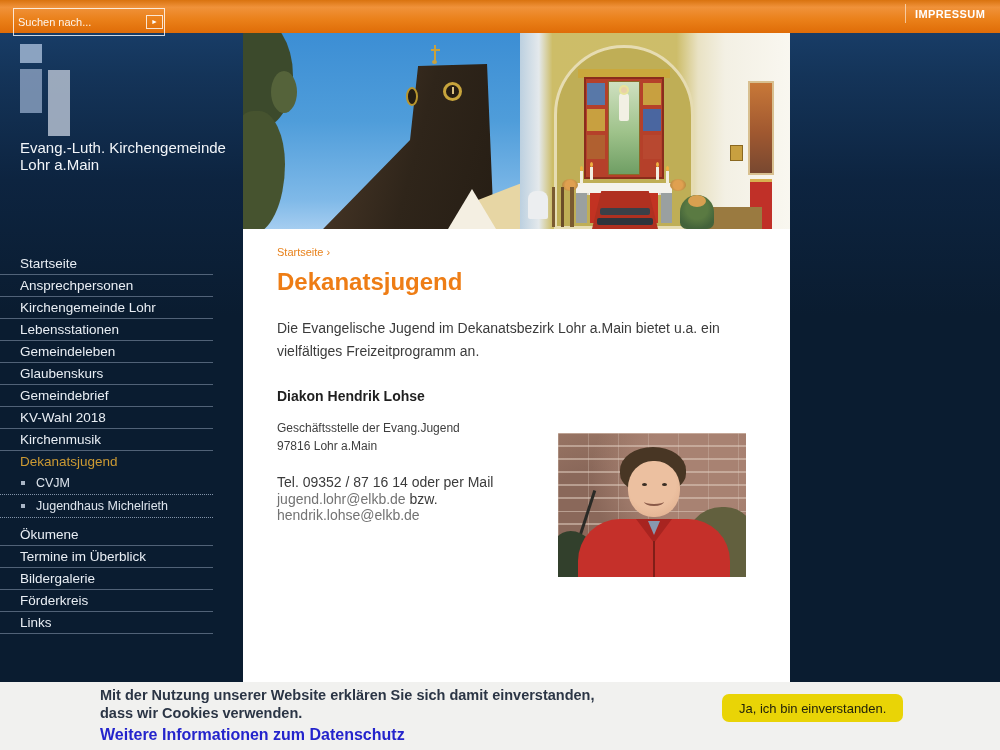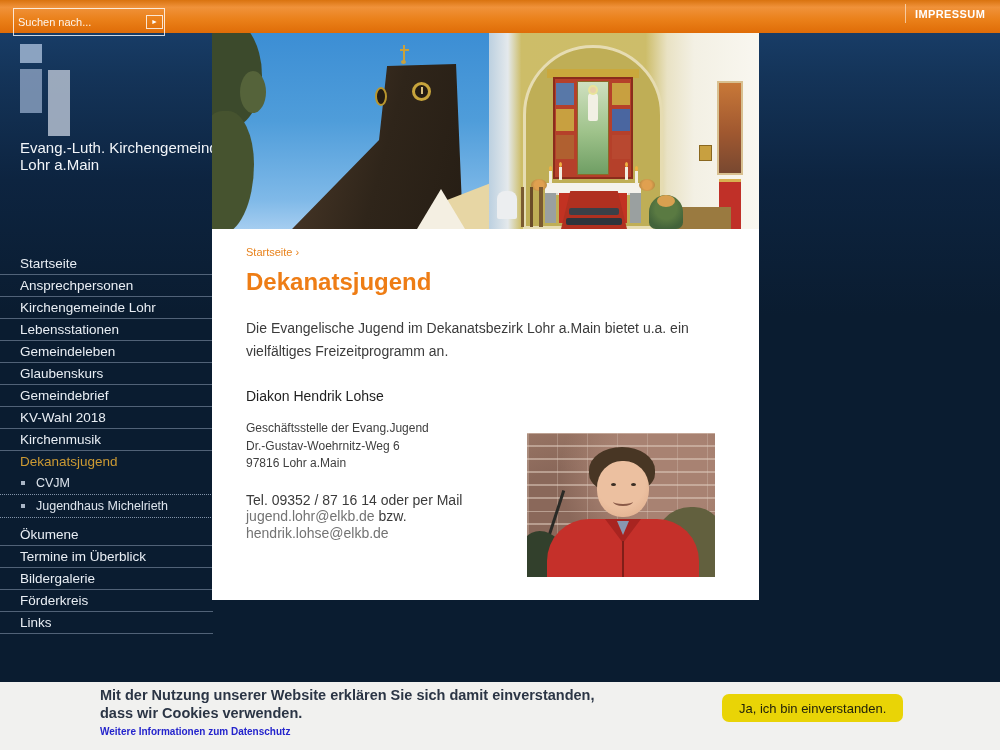--- a/index.html
+++ b/index.html
@@ -51,21 +51,21 @@
     display:block; position:relative; width:213px; padding:5px 0 5px 36px;
     font-size:12.5px; line-height:12px; color:#dde4ec; text-decoration:none;
     border-bottom:1px dotted rgba(152,168,190,.85);
   }
   .nav-sub .bullet{
     position:absolute; left:21px; top:9px; width:4px; height:4px; background:#aab6c6;
   }
   .nav-gap{ height:6px; }
   
   .content{
-    position:absolute; left:212px; top:33px; width:547px; height:567px;
+    position:absolute; left:243px; top:33px; width:547px; height:649px;
     background:#fff; z-index:2;
   }
   .header-media{ display:flex; width:547px; height:196px; overflow:hidden; }
   
   .photo-tower{ position:relative; width:277px; height:196px; overflow:hidden;
     background:linear-gradient(180deg,#3c8ed4 0%,#4f9dda 45%,#7fb9e8 85%,#a5cdf0 100%); }
   .tree-a{ position:absolute; left:-22px; top:-16px; width:72px; height:112px; background:#3c4a2c; border-radius:40% 60% 55% 45%; }
   .tree-b{ position:absolute; left:-18px; top:78px; width:60px; height:124px; background:#46532f; border-radius:50% 45% 60% 40%; }
   .tree-c{ position:absolute; left:28px; top:38px; width:26px; height:42px; background:#55633a; border-radius:50%; }
   .church{
@@ -125,21 +125,21 @@
   .banner-red{ position:absolute; left:230px; top:146px; width:22px; height:50px; background:#c03028; border-top:3px solid #d8b050; }
   .pew-wood{ position:absolute; right:28px; bottom:0; width:56px; height:22px; background:#9a7a40; }
   .plant-r{ position:absolute; left:160px; bottom:0; width:34px; height:34px; border-radius:50% 50% 20% 20%; background:radial-gradient(circle at 50% 40%,#5a7a42 0 40%,#43633a 75%); }
   .plant-fl{ position:absolute; left:168px; bottom:22px; width:18px; height:12px; border-radius:50%; background:#d8a050; }
   
   .body-pad{ padding:13px 28px 0 34px; }
   .breadcrumb{ font-size:11px; color:#e8821c; margin:4px 0 10px; }
   .breadcrumb a{ color:#e8821c; text-decoration:none; }
   h1.page-title{ font-size:24px; font-weight:bold; color:#ee7d15; margin:0 0 21px; }
   .content p.para{ width:492px; font-size:14px; line-height:23px; color:#3b3b3b; margin:0 0 25px; }
-  .contact-name{ font-size:14px; font-weight:normal; color:#1f1f1f; margin:14px 0 0; }
+  .contact-name{ font-size:14px; font-weight:bold; color:#1f1f1f; margin:14px 0 0; }
   .address{ margin:16px 0 0; font-size:12px; line-height:17.5px; color:#3e3e3e; }
   .tel-block{ margin:19px 0 0; font-size:14px; line-height:16.5px; color:#3b3b3b; }
   a.mail{ color:#737373; text-decoration:none; }
   
   .portrait{
     position:absolute; left:315px; top:400px; width:188px; height:144px; overflow:hidden;
     background-color:#9b7766;
     background-image:
       repeating-linear-gradient(0deg, rgba(222,202,188,.55) 0 1.5px, transparent 1.5px 13px),
       repeating-linear-gradient(90deg, rgba(212,192,178,.35) 0 1.5px, transparent 1.5px 30px),
@@ -154,21 +154,21 @@
   .man-eye{ position:absolute; width:5px; height:3px; background:#3a2e24; border-radius:50%; }
   .eye-l{ left:84px; top:50px; } .eye-r{ left:104px; top:50px; }
   .man-smile{ position:absolute; left:86px; top:64px; width:20px; height:9px; border:2px solid #8a5a48; border-top:none; border-left:none; border-right:none; border-radius:0 0 50% 50%; }
   .man-jacket{ position:absolute; left:20px; bottom:-4px; width:152px; height:62px; background:#c5302a; border-radius:42px 42px 0 0; }
   .man-collar{ position:absolute; left:78px; bottom:34px; width:36px; height:24px; background:#a82420; clip-path:polygon(0 0,50% 100%,100% 0); }
   .man-shirt{ position:absolute; left:90px; bottom:42px; width:12px; height:14px; background:#8898b0; clip-path:polygon(0 0,50% 100%,100% 0); }
   .man-zip{ position:absolute; left:95px; bottom:0; width:2px; height:36px; background:#801e18; }
   
   .cookiebar{ position:absolute; left:0; top:682px; width:1000px; height:68px; background:#f1f1ef; z-index:10; }
   .cookie-msg{ position:absolute; left:100px; top:5px; font-size:14.5px; font-weight:bold; color:#2b3545; line-height:17.5px; }
-  .cookie-link{ position:absolute; left:100px; top:44px; font-size:10px; font-weight:bold; color:#2424cc; text-decoration:none;text-align:center; }
+  .cookie-link{ position:absolute; left:100px; top:44px; font-size:16px; font-weight:bold; color:#2424cc; text-decoration:none;text-align:center; }
   .accept-btn{
     position:absolute; left:722px; top:12px; height:28px; padding:0 17px;
     background:#e9d406; border:none; border-radius:7px; cursor:pointer;
     font-family:inherit; font-size:13px; color:#23230a;
   }
 </style>
 </head>
 <body>
 
 <div class="topbar">
@@ -273,21 +273,20 @@
     <div class="breadcrumb">
       <a href="#">Startseite</a>
       <span>›</span>
     </div>
     <h1 class="page-title">Dekanatsjugend</h1>
     <p class="para">Die Evangelische Jugend im Dekanatsbezirk Lohr a.Main bietet u.a. ein vielfältiges Freizeitprogramm an.</p>
 
     <div class="contact-name">Diakon Hendrik Lohse</div>
     <div class="address">
       <div>Geschäftsstelle der Evang.Jugend</div>
-      <div>Dr.-Gustav-Woehrnitz-Weg 6</div>
       <div>97816 Lohr a.Main</div>
     </div>
     <div class="tel-block">
       <div>Tel. 09352 / 87 16 14 oder per Mail</div>
       <div><a class="mail" href="#">jugend.lohr@elkb.de</a><span> bzw.</span></div>
       <div><a class="mail" href="#">hendrik.lohse@elkb.de</a></div>
     </div>
   </div>
 
   <div class="portrait">

